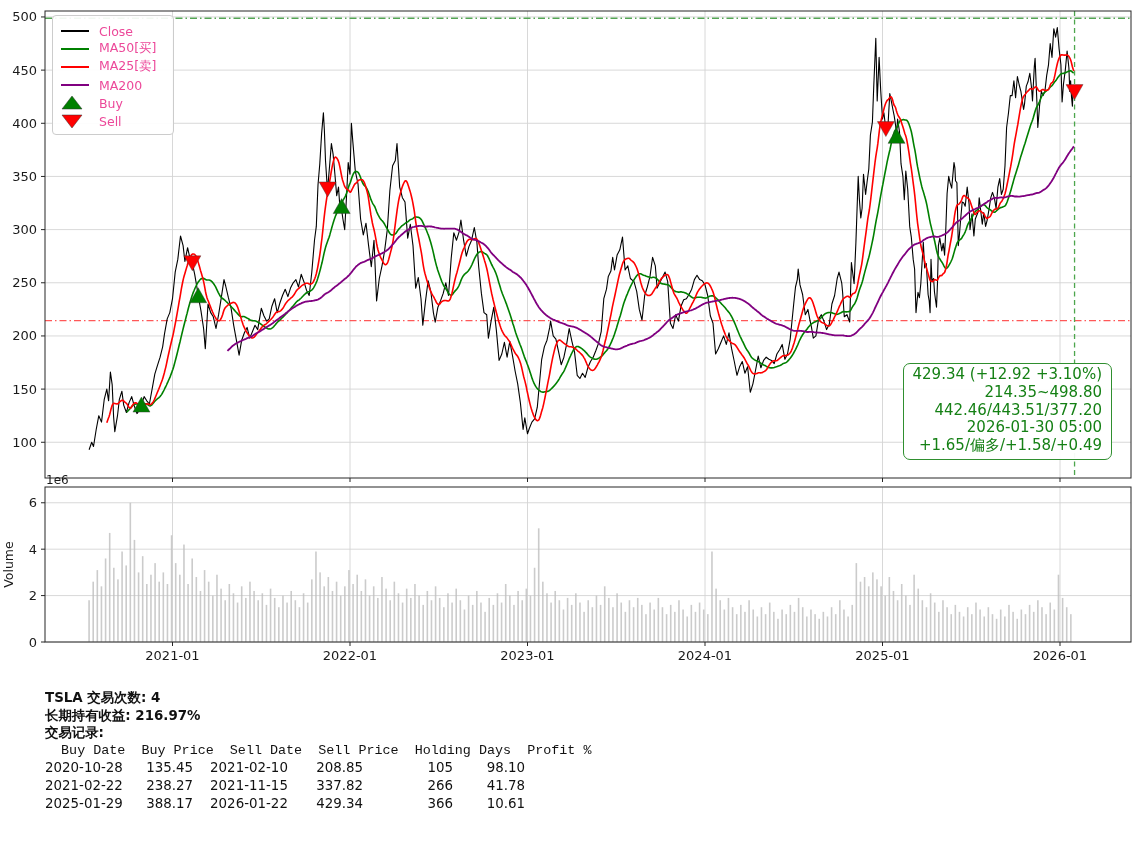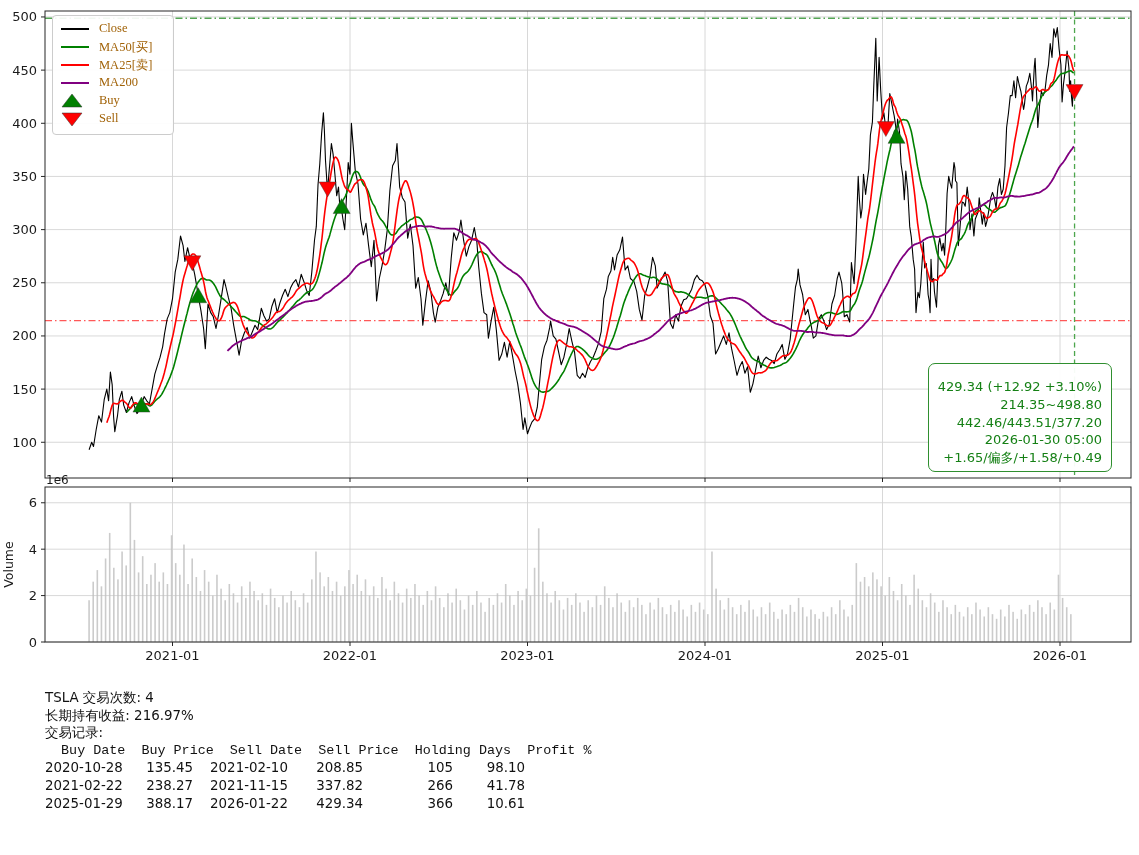--- a/index.html
+++ b/index.html
@@ -2,29 +2,29 @@
 <html><head>
 <meta charset="utf-8">
 <style>
   html,body{margin:0;padding:0;background:#fff;}
   #figure{position:relative;width:1139px;height:855px;background:#fff;overflow:hidden;
           font-family:"DejaVu Sans","Liberation Sans",sans-serif;}
   #chart-svg{position:absolute;left:0;top:0;}
   
   #legend{position:absolute;left:52px;top:15px;width:106px;background:rgba(255,255,255,.92);
           border:1px solid #cccccc;border-radius:4px;padding:5px 7px;z-index:5;}
-  .legend-item{display:flex;align-items:flex-start;height:18px;font-size:12.5px;color:#a16207;font-family:Liberation Serif, serif;}
+  .legend-item{display:flex;align-items:flex-end;height:18px;font-size:12.5px;color:#ec4899;}
   .legend-sample{width:30px;height:16px;margin-right:9px;flex:0 0 30px;}
   
   #info-box{position:absolute;right:27px;top:363px;border:1.4px solid #2f8f2f;border-radius:7px;
-            background:rgba(255,255,255,.95);padding:14px 9px 4px 9px;text-align:right;
-            font-size:13px;line-height:17.8px;color:#158015;z-index:5;}
+            background:rgba(255,255,255,.95);padding:2px 9px 4px 9px;text-align:right;
+            font-size:15px;line-height:17.8px;color:#158015;z-index:5;}
   
   #stats{position:absolute;left:45px;top:689px;font-size:13.4px;line-height:17.6px;color:#111;}
-  .stats-line{white-space:pre;}
+  .stats-line{white-space:pre;font-weight:bold;}
   #trade-table .t-header{white-space:pre;font-family:Liberation Mono, monospace;}
   .t-row{display:grid;grid-template-columns:88px 60px 100px 70px 90px 72px;}
   .t-row .c1{text-align:left;}
   .t-row .c2,.t-row .c4,.t-row .c5,.t-row .c6{text-align:right;}
   .t-row .c3{text-align:center;padding-left:12px;}
 </style>
 </head>
 <body>
 
 <div id="figure">

